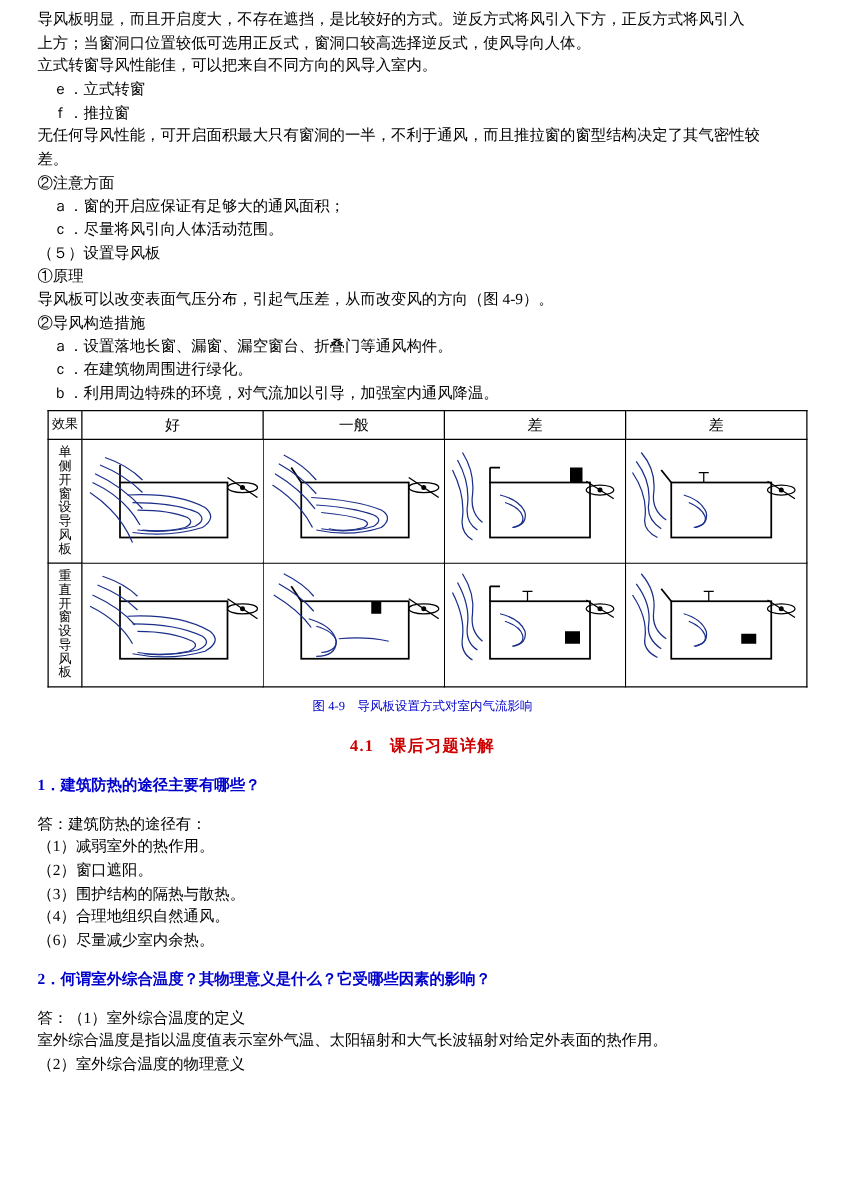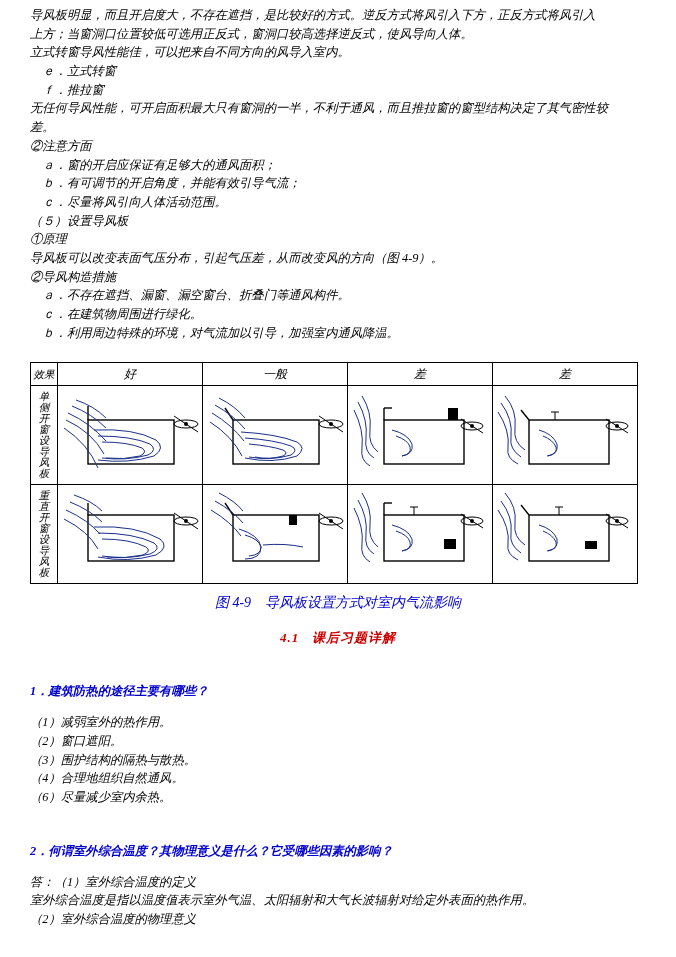--- a/index.html
+++ b/index.html
@@ -14,50 +14,49 @@
     color: #000000;
     font-size: 12.3px;
     line-height: 1.52;
     position: relative;
     overflow: hidden;
   }
   .page {
     padding: 6px 30px 0 30px;
     box-sizing: border-box;
     width: 676px;
-    font-style: italic;
   }
   p.body-line {
     margin: 0;
     text-align: justify;
     white-space: pre-wrap;
   }
   .fig-wrap {
-    margin: 20px 0 0 0;
+    margin: 4px 0 0 0;
     display: flex;
-    justify-content: flex-start;
+    justify-content: flex-end;
   }
   .fig-caption {
     color: #0000cc;
     text-align: center;
-    font-size: 14px;
+    font-size: 10px;
     margin-top: 8px;
   }
   .section-title {
     color: #cc0000;
     text-align: center;
     font-weight: bold;
     font-size: 13px;
     margin-top: 14px;
     letter-spacing: 1px;
   }
   .q-line {
     color: #0000cc;
     font-weight: bold;
-    margin-top: 35px;
+    margin-top: 12px;
     font-size: 12.3px;
   }
   .a-line {
     margin: 0;
     font-size: 12.3px;
   }
   table.fig {
     border-collapse: collapse;
   }
   table.fig td, table.fig th {
@@ -103,27 +102,26 @@
   <div>
     <p class="body-line">导风板明显，而且开启度大，不存在遮挡，是比较好的方式。逆反方式将风引入下方，正反方式将风引入</p>
     <p class="body-line">上方；当窗洞口位置较低可选用正反式，窗洞口较高选择逆反式，使风导向人体。</p>
     <p class="body-line">立式转窗导风性能佳，可以把来自不同方向的风导入室内。</p>
     <p class="body-line">　ｅ．立式转窗</p>
     <p class="body-line">　ｆ．推拉窗</p>
     <p class="body-line">无任何导风性能，可开启面积最大只有窗洞的一半，不利于通风，而且推拉窗的窗型结构决定了其气密性较</p>
     <p class="body-line">差。</p>
     <p class="body-line">②注意方面</p>
     <p class="body-line">　ａ．窗的开启应保证有足够大的通风面积；</p>
-    <p class="body-line">　ｂ．有可调节的开启角度，并能有效引导气流；</p>
     <p class="body-line">　ｃ．尽量将风引向人体活动范围。</p>
     <p class="body-line">（５）设置导风板</p>
     <p class="body-line">①原理</p>
     <p class="body-line">导风板可以改变表面气压分布，引起气压差，从而改变风的方向（图 4-9）。</p>
     <p class="body-line">②导风构造措施</p>
-    <p class="body-line">　ａ．不存在遮挡、漏窗、漏空窗台、折叠门等通风构件。</p>
+    <p class="body-line">　ａ．设置落地长窗、漏窗、漏空窗台、折叠门等通风构件。</p>
     <p class="body-line">　ｃ．在建筑物周围进行绿化。</p>
     <p class="body-line">　ｂ．利用周边特殊的环境，对气流加以引导，加强室内通风降温。</p>
   </div>
 
   <div class="fig-wrap">
     <table class="fig">
       <tbody>
           <tr>
         <td class="eff-cell" rowspan="1"><span>效</span><span>果</span></td>
         <td class="hdr-cell">好</td>
@@ -294,20 +292,21 @@
   </div>
 
   <div class="fig-caption">图 4-9　导风板设置方式对室内气流影响</div>
 
   <div class="section-title">
     <span>4.1</span>&nbsp;&nbsp;&nbsp;<span>课后习题详解</span>
   </div>
 
   <div>
     <p class="q-line">1．建筑防热的途径主要有哪些？</p>
+    <p class="a-line">答：建筑防热的途径有：</p>
     <p class="a-line">（1）减弱室外的热作用。</p>
     <p class="a-line">（2）窗口遮阳。</p>
     <p class="a-line">（3）围护结构的隔热与散热。</p>
     <p class="a-line">（4）合理地组织自然通风。</p>
     <p class="a-line">（6）尽量减少室内余热。</p>
   </div>
 
   <div>
     <p class="q-line">2．何谓室外综合温度？其物理意义是什么？它受哪些因素的影响？</p>
     <p class="a-line">答：（1）室外综合温度的定义</p>

